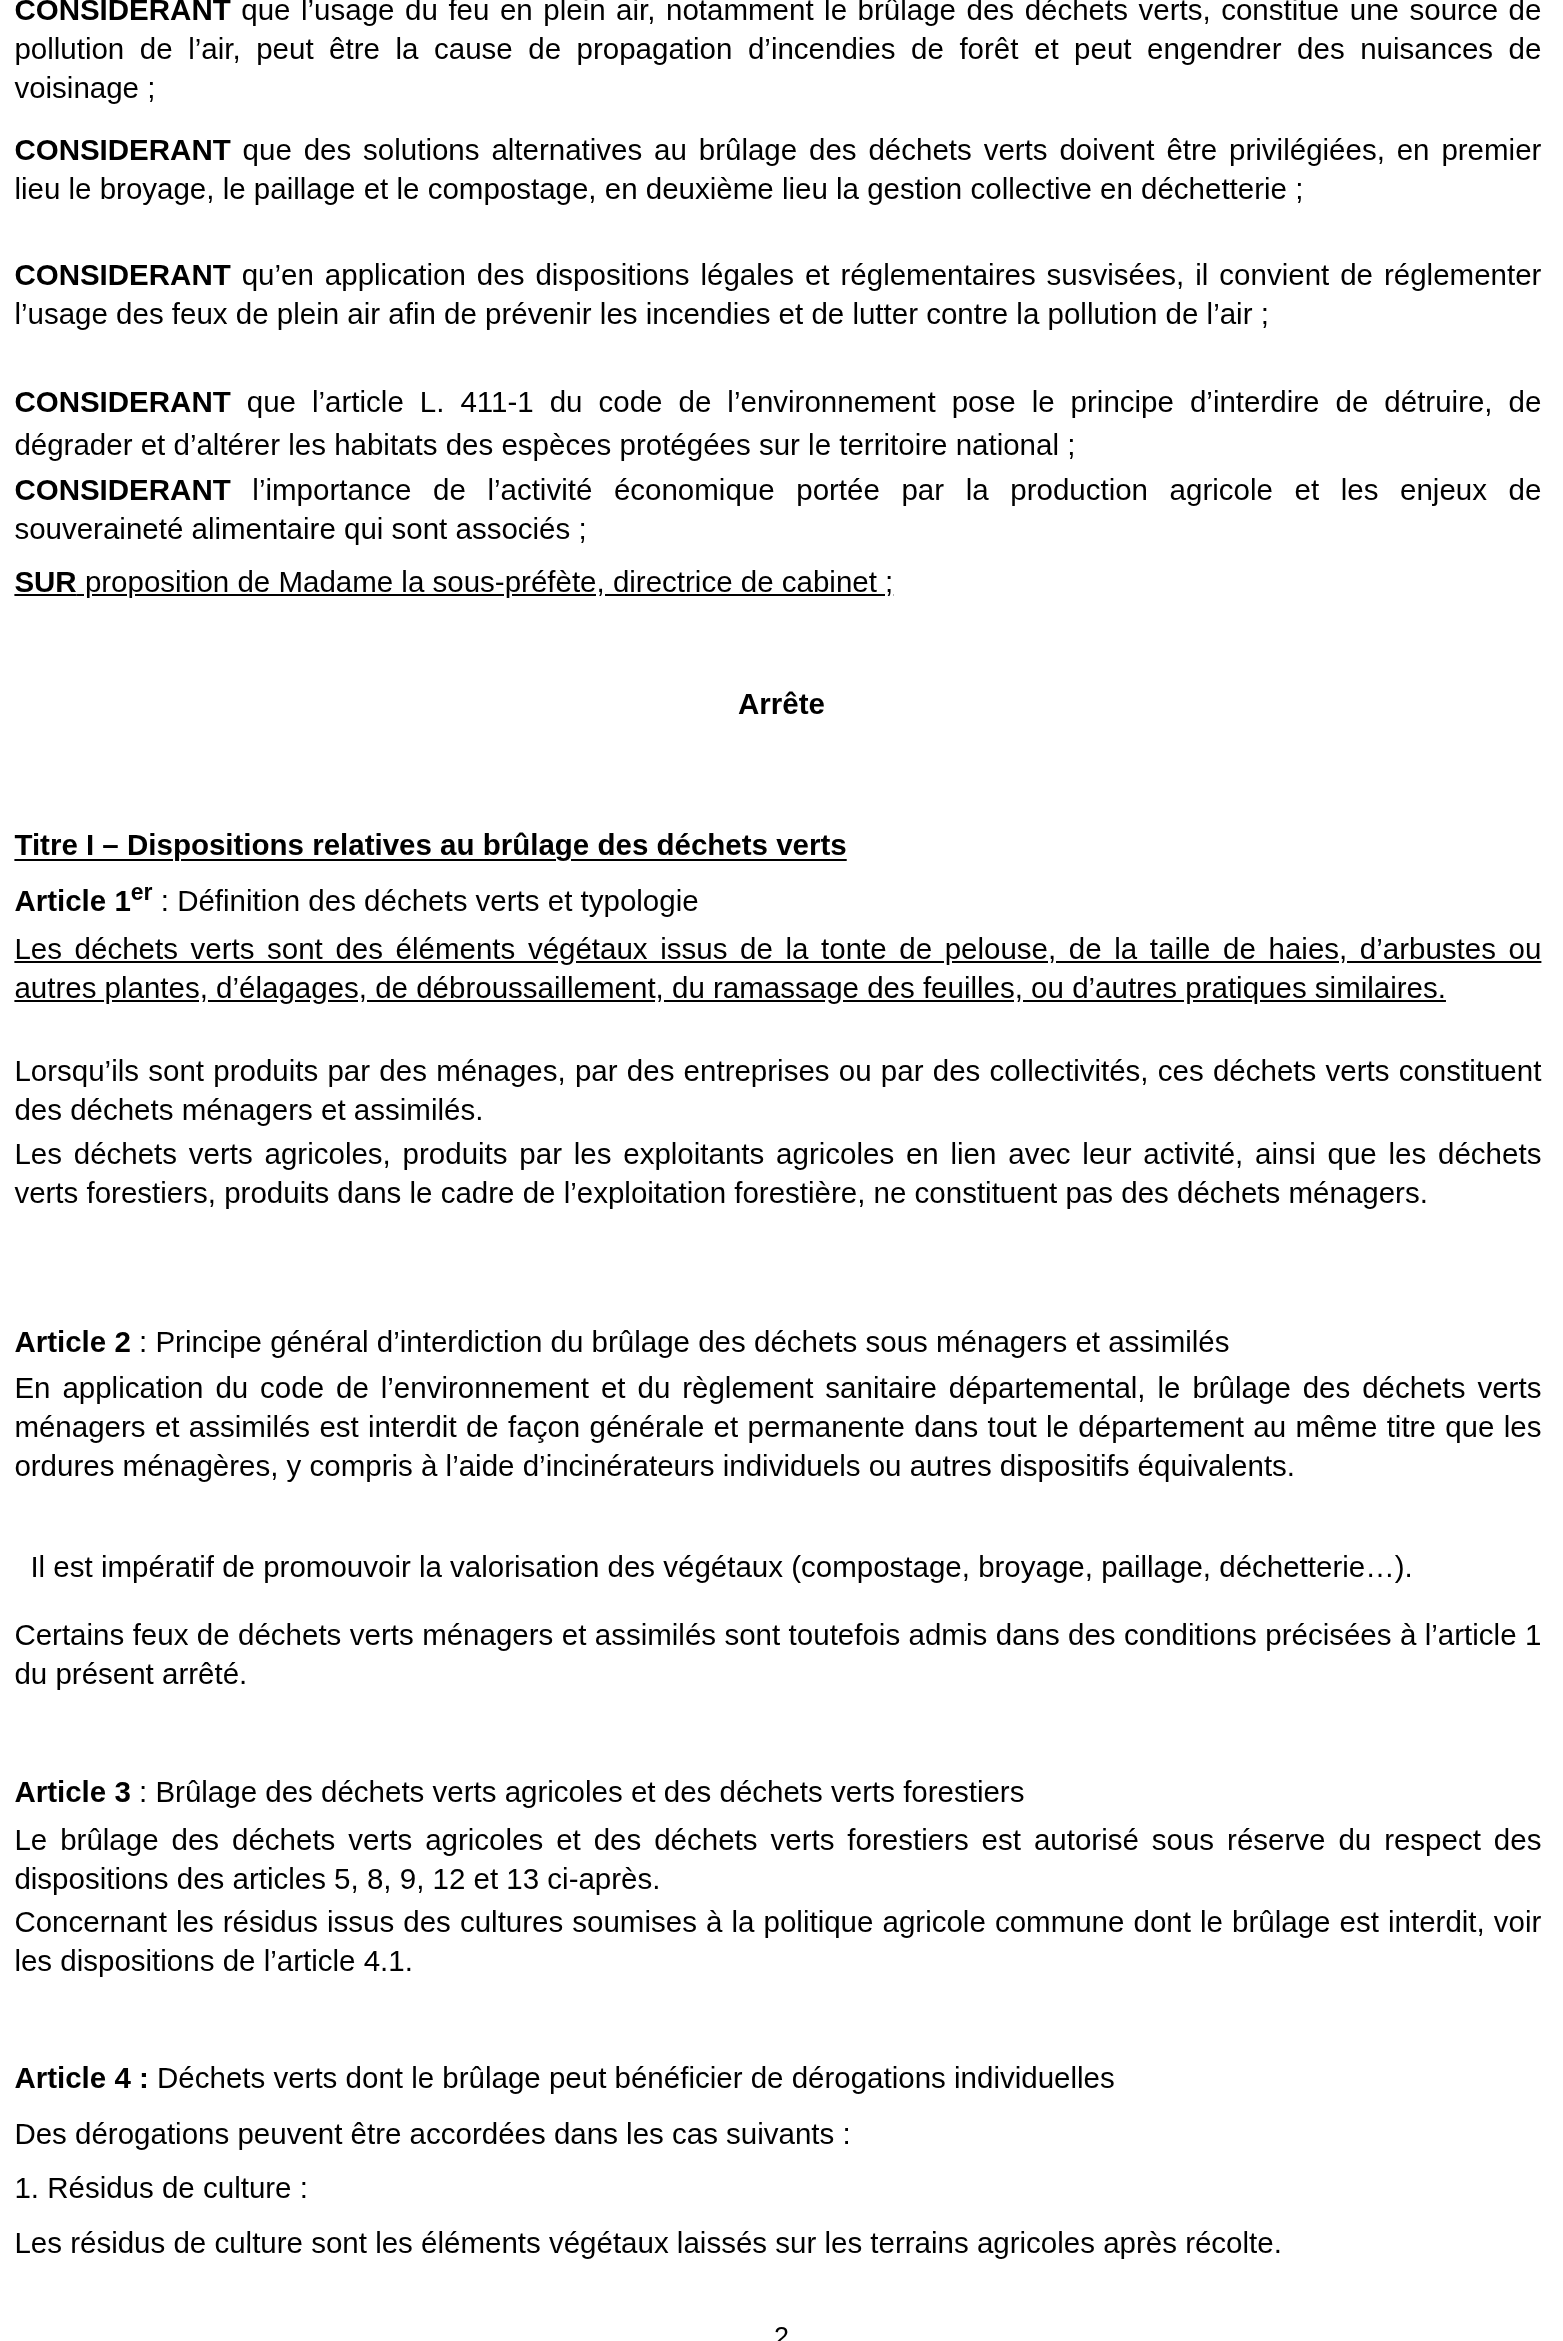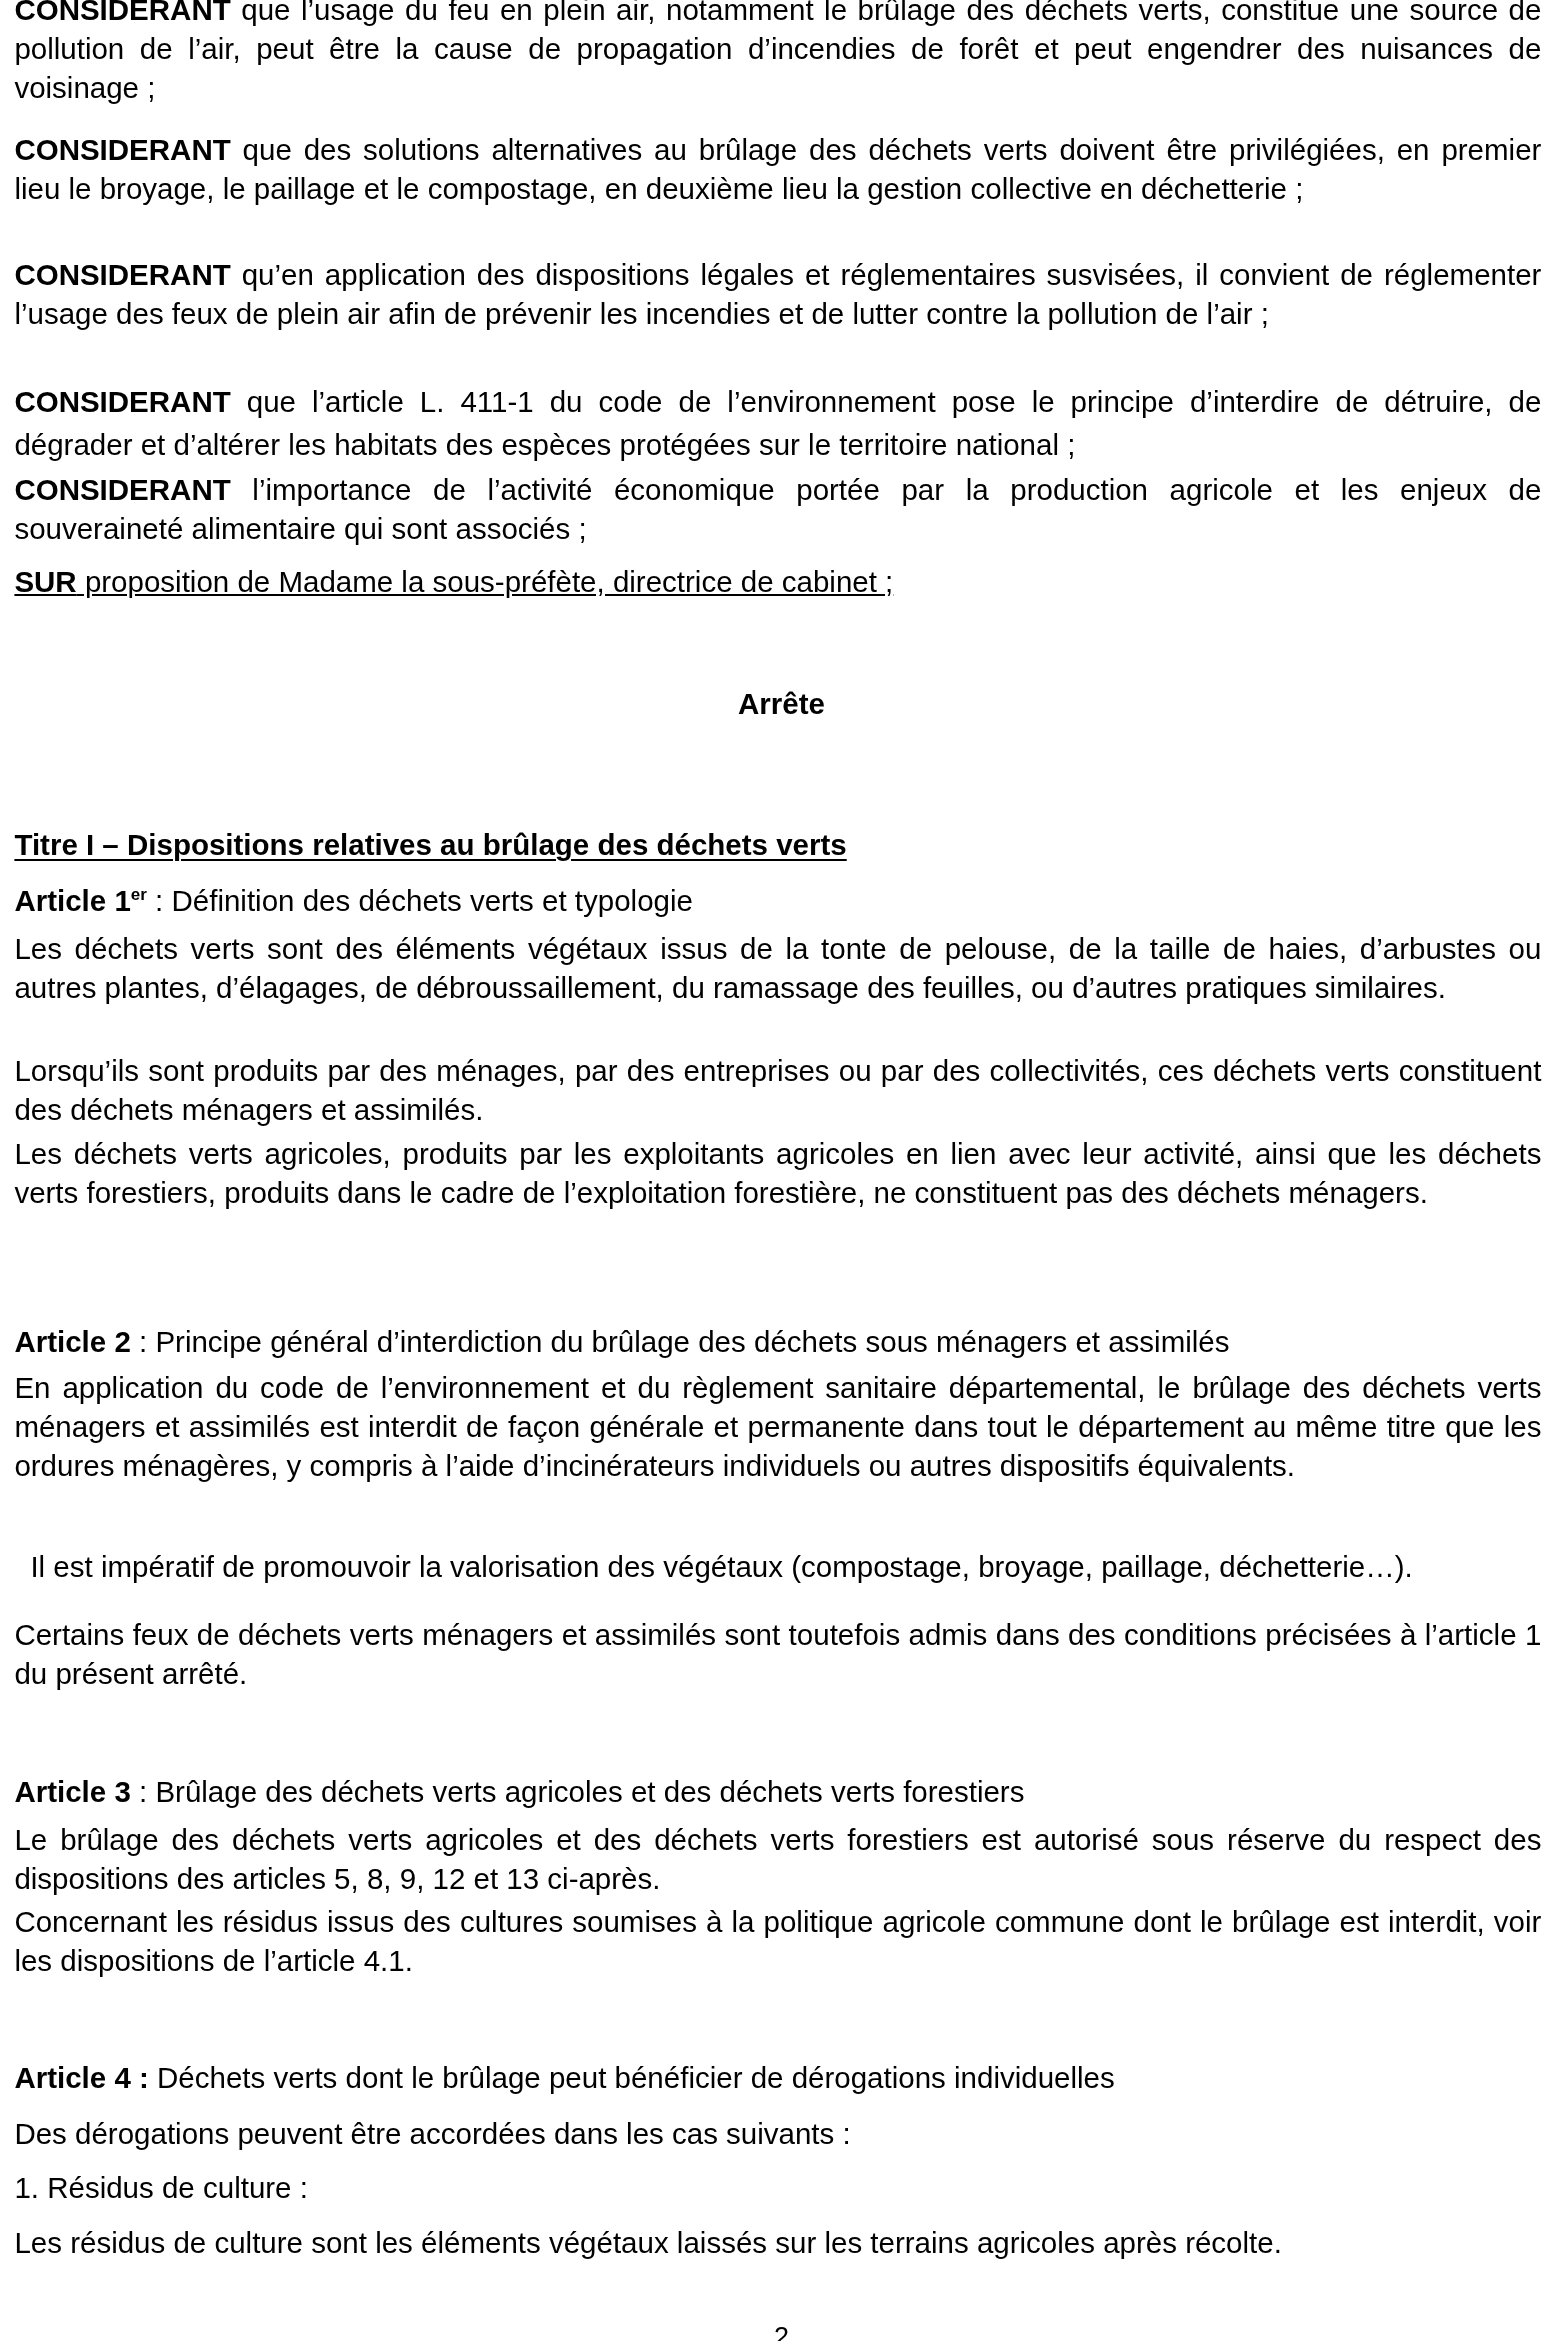--- a/index.html
+++ b/index.html
@@ -9,41 +9,41 @@
     }
     .page { position: absolute; left: 0; top: 0; width: 1563px; height: 1690px; }
     .blk {
       position: absolute; left: 14.4px; width: 1527px;
       font-size: 29.5px; line-height: 39px; text-align: justify;
       text-align-last: left; letter-spacing: 0px;
     }
     .blk b, .kw { font-weight: bold; }
     .center { text-align: center; text-align-last: center; left: 0; width: 1563px; }
     .title-u { text-decoration: underline; text-decoration-thickness: 2.2px; text-underline-offset: 4.3px; font-weight: bold; }
-    sup { font-size: 17px; line-height: 0; vertical-align: 11.5px; }
+    sup { font-size: 23px; line-height: 0; vertical-align: 11.5px; }
     .pagenum { position: absolute; left: 0; width: 1563px; text-align: center; font-size: 27px; top: 2323px; line-height: 29px; }
   </style>
 </head>
 <body>
 
 <div class="page">
 
   <p class="blk" style="top:-10px;margin:0;"><b>CONSIDERANT</b><span> que l’usage du feu en plein air, notamment le brûlage des déchets verts, constitue une source de pollution de l’air, peut être la cause de propagation d’incendies de forêt et peut engendrer des nuisances de voisinage ;</span></p>
   <p class="blk" style="top:130px;margin:0;"><b>CONSIDERANT</b><span> que des solutions alternatives au brûlage des déchets verts doivent être privilégiées, en premier lieu le broyage, le paillage et le compostage, en deuxième lieu la gestion collective en déchetterie ;</span></p>
   <p class="blk" style="top:255px;margin:0;"><b>CONSIDERANT</b><span> qu’en application des dispositions légales et réglementaires susvisées, il convient de réglementer l’usage des feux de plein air afin de prévenir les incendies et de lutter contre la pollution de l’air ;</span></p>
   <p class="blk" style="top:380px;margin:0;line-height:43px;"><b>CONSIDERANT</b><span> que l’article L. 411-1 du code de l’environnement pose le principe d’interdire de détruire, de dégrader et d’altérer les habitats des espèces protégées sur le territoire national ;</span></p>
   <p class="blk" style="top:470px;margin:0;"><b>CONSIDERANT</b><span> l’importance de l’activité économique portée par la production agricole et les enjeux de souveraineté alimentaire qui sont associés ;</span></p>
   <p class="blk" style="top:562px;margin:0;text-decoration:underline;"><b>SUR</b><span> proposition de Madame la sous-préfète, directrice de cabinet ;</span></p>
 
   <p class="blk center" style="top:684px;margin:0;font-weight:bold;">Arrête</p>
 
   <p class="blk" style="top:825px;margin:0;"><span class="title-u">Titre I – Dispositions relatives au brûlage des déchets verts</span></p>
 
   <p class="blk" style="top:881px;margin:0;"><b><span>Article 1</span><sup>er</sup></b><span> : </span><span>Définition des déchets verts et typologie</span></p>
-  <p class="blk" style="top:929px;margin:0;">Les déchets verts sont des éléments végétaux issus de la tonte de pelouse, de la taille de haies, d’arbustes ou autres plantes, d’élagages, de débroussaillement, du ramassage des feuilles, ou d’autres pratiques similaires.</p>
+  <p class="blk" style="top:929px;margin:0;text-decoration:underline;">Les déchets verts sont des éléments végétaux issus de la tonte de pelouse, de la taille de haies, d’arbustes ou autres plantes, d’élagages, de débroussaillement, du ramassage des feuilles, ou d’autres pratiques similaires.</p>
   <p class="blk" style="top:1051px;margin:0;">Lorsqu’ils sont produits par des ménages, par des entreprises ou par des collectivités, ces déchets verts constituent des déchets ménagers et assimilés.</p>
   <p class="blk" style="top:1134px;margin:0;">Les déchets verts agricoles, produits par les exploitants agricoles en lien avec leur activité, ainsi que les déchets verts forestiers, produits dans le cadre de l’exploitation forestière, ne constituent pas des déchets ménagers.</p>
 
   <p class="blk" style="top:1322px;margin:0;"><b>Article 2</b><span> : </span><span>Principe général d’interdiction du brûlage des déchets sous ménagers et assimilés</span></p>
   <p class="blk" style="top:1368px;margin:0;">En application du code de l’environnement et du règlement sanitaire départemental, le brûlage des déchets verts ménagers et assimilés est interdit de façon générale et permanente dans tout le département au même titre que les ordures ménagères, y compris à l’aide d’incinérateurs individuels ou autres dispositifs équivalents.</p>
   <p class="blk" style="top:1531px;margin:16px;">Il est impératif de promouvoir la valorisation des végétaux (compostage, broyage, paillage, déchetterie…).</p>
   <p class="blk" style="top:1615px;margin:0;">Certains feux de déchets verts ménagers et assimilés sont toutefois admis dans des conditions précisées à l’article 1 du présent arrêté.</p>
 
   <p class="blk" style="top:1772px;margin:0;"><b>Article 3</b><span> : </span><span>Brûlage des déchets verts agricoles et des déchets verts forestiers</span></p>
   <p class="blk" style="top:1820px;margin:0;">Le brûlage des déchets verts agricoles et des déchets verts forestiers est autorisé sous réserve du respect des dispositions des articles 5, 8, 9, 12 et 13 ci-après.</p>

